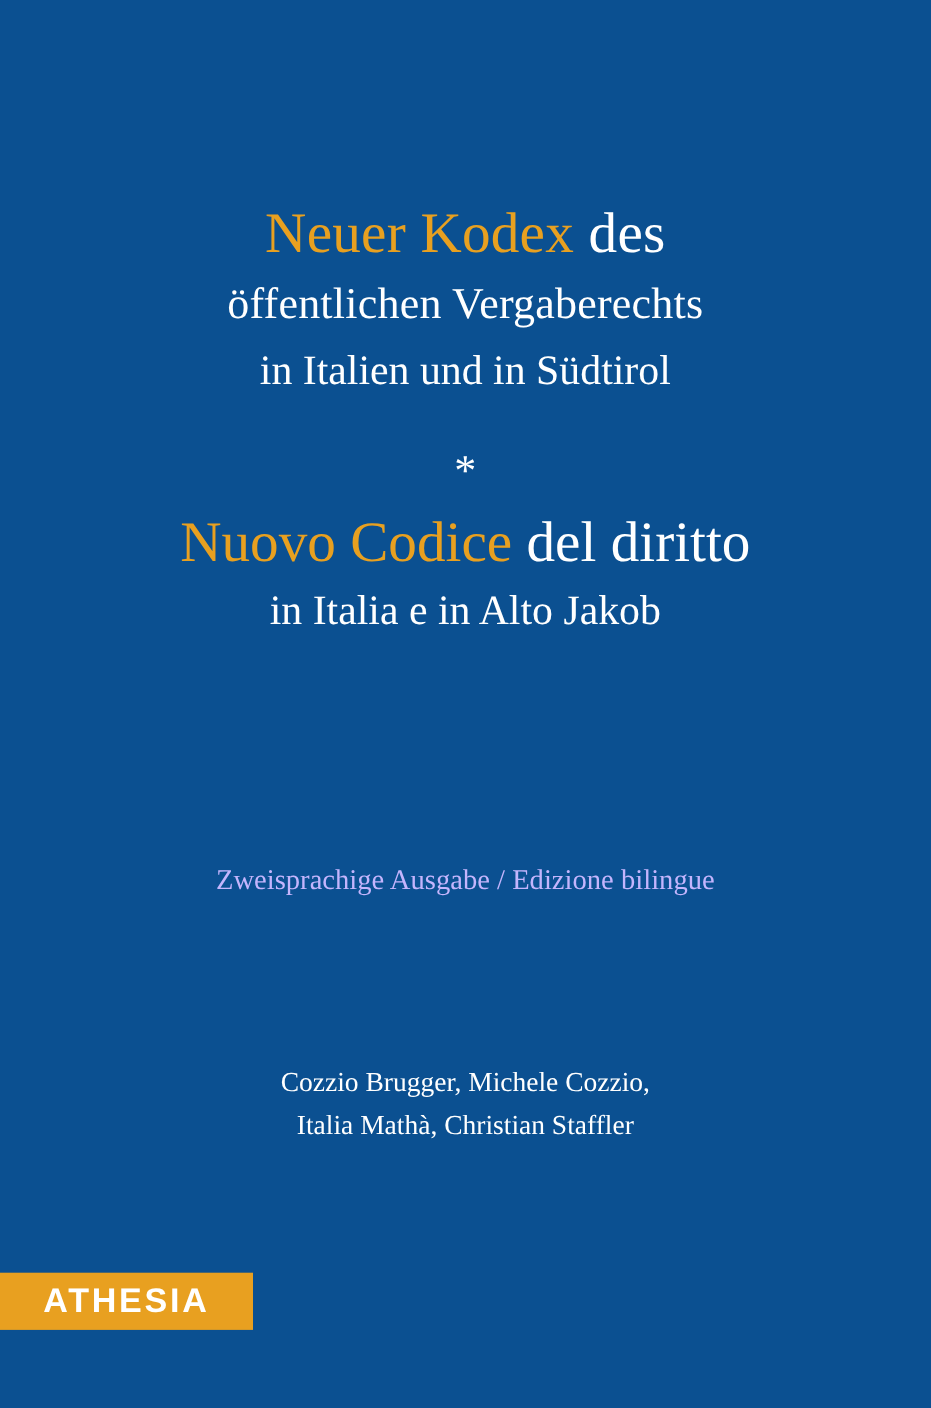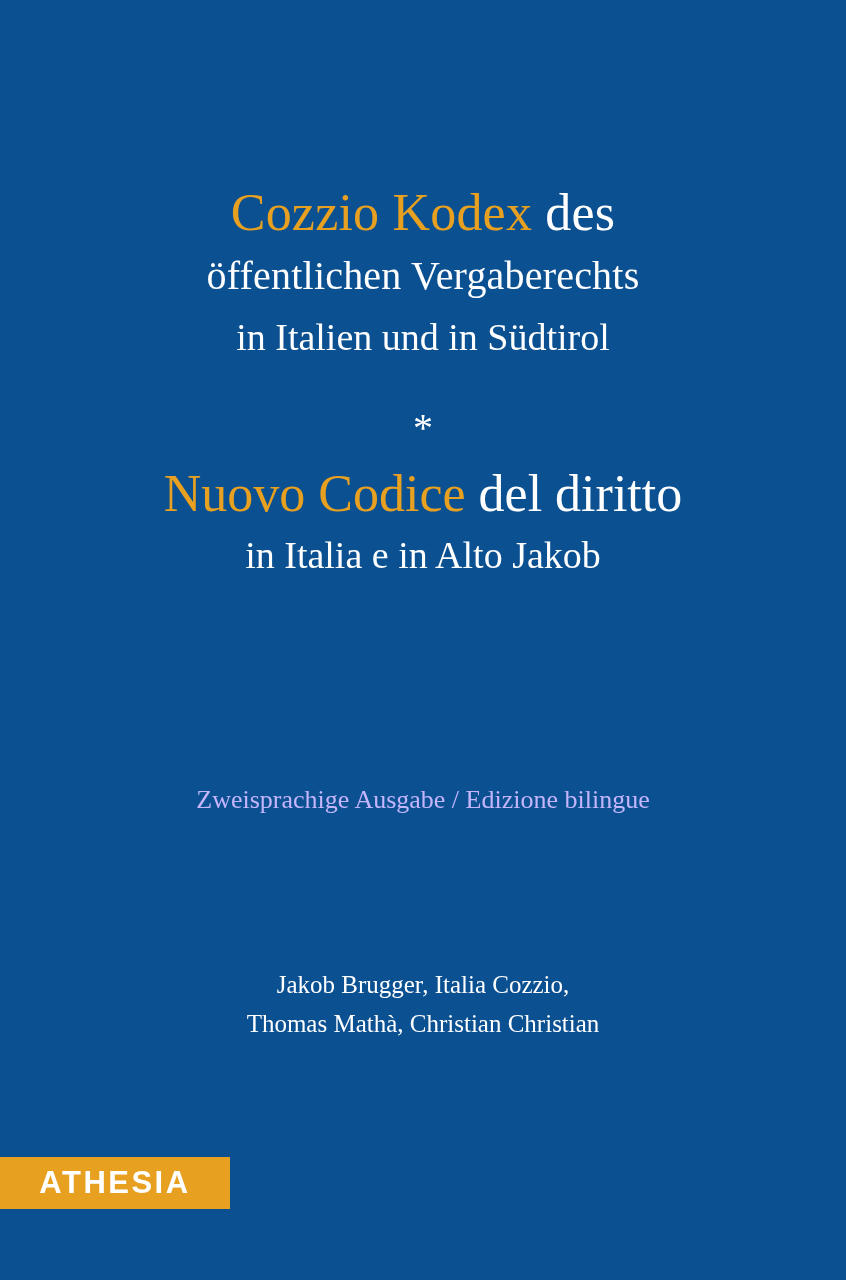--- a/index.html
+++ b/index.html
@@ -110,39 +110,39 @@
     letter-spacing: 2.5px;
   }
 </style>
 </head>
 <body>
 
 <div class="cover">
 
   <div class="title-block">
 
-    <div class="line-de-1"><span class="accent">Cozzio Kodex</span><span> des</span></div>
+    <div class="line-de-1"><span class="accent">Neuer Kodex</span><span> des</span></div>
 
     <div class="line-de-2">öffentlichen Vergaberechts</div>
 
     <div class="line-de-3">in Italien und in Südtirol</div>
 
     <div class="separator">*</div>
 
     <div class="line-it-1"><span class="accent">Nuovo Codice</span><span> del diritto</span></div>
 
 
     <div class="line-it-3">in Italia e in Alto Jakob</div>
 
   </div>
 
   <div class="edition">Zweisprachige Ausgabe / Edizione bilingue</div>
 
   <div class="authors">
-    <div>Jakob Brugger, Italia Cozzio,</div>
-    <div>Thomas Mathà, Christian Christian</div>
+    <div>Cozzio Brugger, Michele Cozzio,</div>
+    <div>Italia Mathà, Christian Staffler</div>
   </div>
 
   <div class="publisher-badge">
     <span class="name">ATHESIA</span>
   </div>
 
 </div>
 
 </body></html>

